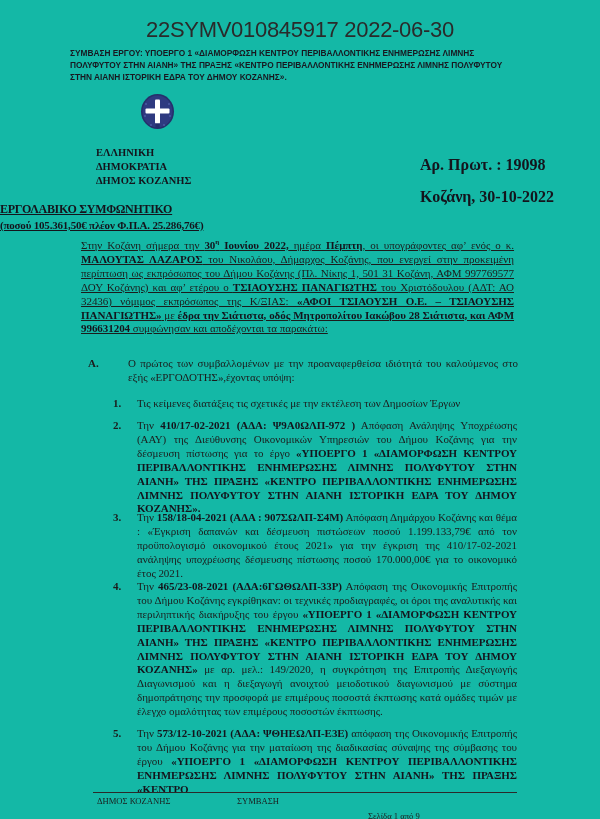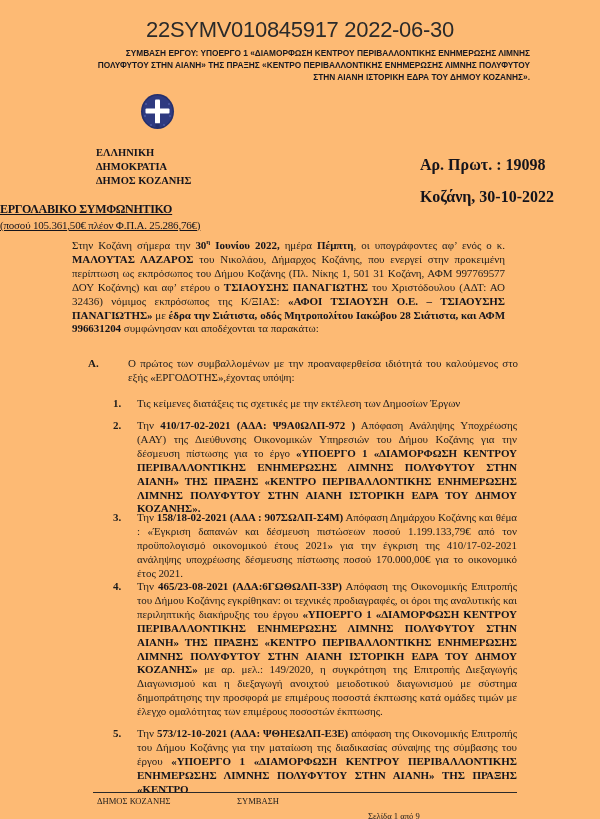--- a/index.html
+++ b/index.html
@@ -1,53 +1,53 @@
 <!DOCTYPE html>
 <html><head>
 <meta charset="utf-8">
 <style>
   * { margin:0; padding:0; box-sizing:border-box; }
   html,body { background:#ffffff; }
   body {
     width:600px; height:819px; position:relative; overflow:hidden;
     font-family:"Liberation Serif", serif; color:#1c1c1c;
   }
-  .page { position:absolute; inset:0; background:#fdba74; }
+  .page { position:absolute; inset:0; background:#14b8a6; }
 
   .reg-code {
     position:absolute; top:17px; left:0; width:100%; text-align:center;
     font-family:"Liberation Sans", sans-serif; font-size:22px; color:#2a2a2a;
     letter-spacing:-0.3px;
   }
   .contract-note {
-    position:absolute; top:47px; left:70px; width:460px; text-align:right;
+    position:absolute; top:47px; left:70px; width:460px; text-align:left;
     font-family:"Liberation Sans", sans-serif; font-weight:bold;
     font-size:8.3px; line-height:12px; color:#181820;
   }
   .emblem { position:absolute; left:139px; top:92px; width:37px; height:40px; }
 
   .authority {
     position:absolute; left:96px; top:146px; width:128px; text-align:left;
     font-weight:bold; font-size:10.5px; line-height:14px; color:#14141c;
   }
   .meta {
     position:absolute; left:420px; top:156px; font-weight:bold; font-size:16px;
     color:#14141c;
   }
   .meta .date-line { margin-top:14px; }
 
   .doc-title { position:absolute; top:202px; left:0; width:100%; text-align:left; color:#14141c; }
   .doc-title .t1 { font-size:12px; font-weight:bold; text-decoration:underline; letter-spacing:-0.3px; }
-  .doc-title .t2 { font-size:11px; font-weight:normal; text-decoration:underline; margin-top:2px; letter-spacing:-0.2px; }
+  .doc-title .t2 { font-size:11px; font-weight:bold; text-decoration:underline; margin-top:2px; letter-spacing:-0.2px; }
 
   .bodytext { font-size:11px; line-height:13.9px; text-align:justify; letter-spacing:-0.05px; color:#1c1c1c; }
   .bodytext b { color:#14141c; }
   sup { font-size:7px; vertical-align:super; line-height:0; }
 
-  .intro { position:absolute; left:72px; top:239px; width:433px; }
+  .intro { position:absolute; left:81px; top:239px; width:433px;text-decoration:underline; }
 
   .section-a { position:absolute; left:88px; top:357px; width:430px; display:flex; }
   .section-a .lbl { width:40px; font-weight:bold; font-size:11px; }
   .section-a .txt { width:390px; }
 
   .item { position:absolute; left:113px; width:404px; display:flex; }
   .item .num { width:24px; font-weight:bold; font-size:11px; flex:none; }
   .item .txt { flex:1; }
   .item-1 { top:397px; }
   .item-2 { top:419px; }
@@ -117,21 +117,21 @@
     <div class="txt bodytext"><span>Τις κείμενες διατάξεις τις σχετικές με την εκτέλεση των Δημοσίων Έργων</span></div>
   </div>
 
   <div class="item item-2">
     <div class="num">2.</div>
     <div class="txt bodytext"><span>Την </span><b>410/17-02-2021 (ΑΔΑ: Ψ9Α0ΩΛΠ-972 )</b><span> Απόφαση Ανάληψης Υποχρέωσης (ΑΑΥ) της Διεύθυνσης Οικονομικών Υπηρεσιών του Δήμου Κοζάνης για την δέσμευση πίστωσης για το έργο </span><b>«ΥΠΟΕΡΓΟ 1 «ΔΙΑΜΟΡΦΩΣΗ ΚΕΝΤΡΟΥ ΠΕΡΙΒΑΛΛΟΝΤΙΚΗΣ ΕΝΗΜΕΡΩΣΗΣ ΛΙΜΝΗΣ ΠΟΛΥΦΥΤΟΥ ΣΤΗΝ ΑΙΑΝΗ» ΤΗΣ ΠΡΑΞΗΣ «ΚΕΝΤΡΟ ΠΕΡΙΒΑΛΛΟΝΤΙΚΗΣ ΕΝΗΜΕΡΩΣΗΣ  ΛΙΜΝΗΣ ΠΟΛΥΦΥΤΟΥ ΣΤΗΝ ΑΙΑΝΗ ΙΣΤΟΡΙΚΗ ΕΔΡΑ ΤΟΥ ΔΗΜΟΥ ΚΟΖΑΝΗΣ».</b></div>
   </div>
 
   <div class="item item-3">
     <div class="num">3.</div>
-    <div class="txt bodytext"><span>Την </span><b>158/18-02-2021 (ΑΔΑ : 907ΣΩΛΠ-Σ4Μ)</b><span> Απόφαση Δημάρχου Κοζάνης και θέμα : «Έγκριση δαπανών και δέσμευση πιστώσεων ποσού 1.199.133,79€  από τον προϋπολογισμό οικονομικού έτους 2021»  για την έγκριση της 410/17-02-2021 ανάληψης υποχρέωσης δέσμευσης πίστωσης ποσού 170.000,00€ για το οικονομικό έτος 2021.</span></div>
+    <div class="txt bodytext"><span>Την </span><b>158/18-04-2021 (ΑΔΑ : 907ΣΩΛΠ-Σ4Μ)</b><span> Απόφαση Δημάρχου Κοζάνης και θέμα : «Έγκριση δαπανών και δέσμευση πιστώσεων ποσού 1.199.133,79€  από τον προϋπολογισμό οικονομικού έτους 2021»  για την έγκριση της 410/17-02-2021 ανάληψης υποχρέωσης δέσμευσης πίστωσης ποσού 170.000,00€ για το οικονομικό έτος 2021.</span></div>
   </div>
 
   <div class="item item-4">
     <div class="num">4.</div>
     <div class="txt bodytext"><span>Την </span><b>465/23-08-2021 (ΑΔΑ:6ΓΩΘΩΛΠ-33Ρ)</b><span> Απόφαση της Οικονομικής Επιτροπής του Δήμου Κοζάνης εγκρίθηκαν: οι τεχνικές προδιαγραφές, οι όροι της αναλυτικής και περιληπτικής διακήρυξης του έργου </span><b>«ΥΠΟΕΡΓΟ 1 «ΔΙΑΜΟΡΦΩΣΗ ΚΕΝΤΡΟΥ ΠΕΡΙΒΑΛΛΟΝΤΙΚΗΣ ΕΝΗΜΕΡΩΣΗΣ ΛΙΜΝΗΣ ΠΟΛΥΦΥΤΟΥ ΣΤΗΝ ΑΙΑΝΗ» ΤΗΣ ΠΡΑΞΗΣ «ΚΕΝΤΡΟ ΠΕΡΙΒΑΛΛΟΝΤΙΚΗΣ ΕΝΗΜΕΡΩΣΗΣ  ΛΙΜΝΗΣ ΠΟΛΥΦΥΤΟΥ ΣΤΗΝ ΑΙΑΝΗ ΙΣΤΟΡΙΚΗ ΕΔΡΑ ΤΟΥ ΔΗΜΟΥ ΚΟΖΑΝΗΣ»</b><span> με αρ. μελ.: 149/2020, η συγκρότηση της Επιτροπής Διεξαγωγής Διαγωνισμού και  η διεξαγωγή ανοιχτού μειοδοτικού διαγωνισμού με σύστημα δημοπράτησης την  προσφορά με επιμέρους ποσοστά έκπτωσης κατά ομάδες τιμών με έλεγχο ομαλότητας των επιμέρους ποσοστών έκπτωσης.</span></div>
   </div>
 
   <div class="item item-5">
     <div class="num">5.</div>
     <div class="txt bodytext"><span>Την </span><b>573/12-10-2021 (ΑΔΑ: ΨΘΗΕΩΛΠ-Ε3Ε)</b><span> απόφαση της Οικονομικής Επιτροπής του Δήμου Κοζάνης για την ματαίωση της διαδικασίας σύναψης της σύμβασης  του έργου </span><b>«ΥΠΟΕΡΓΟ 1 «ΔΙΑΜΟΡΦΩΣΗ ΚΕΝΤΡΟΥ ΠΕΡΙΒΑΛΛΟΝΤΙΚΗΣ ΕΝΗΜΕΡΩΣΗΣ ΛΙΜΝΗΣ ΠΟΛΥΦΥΤΟΥ ΣΤΗΝ ΑΙΑΝΗ» ΤΗΣ ΠΡΑΞΗΣ «ΚΕΝΤΡΟ</b></div>

